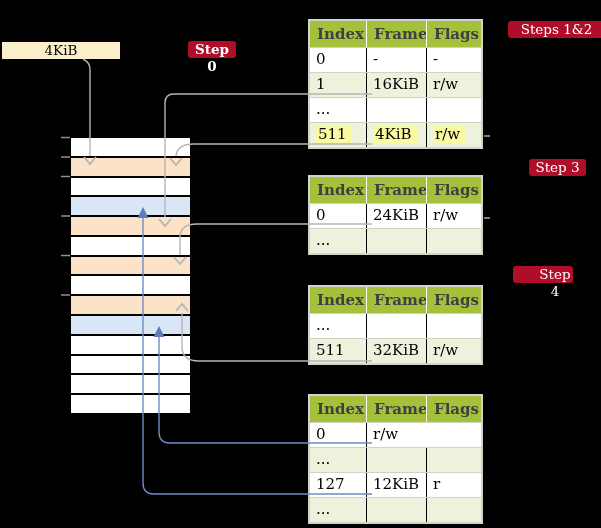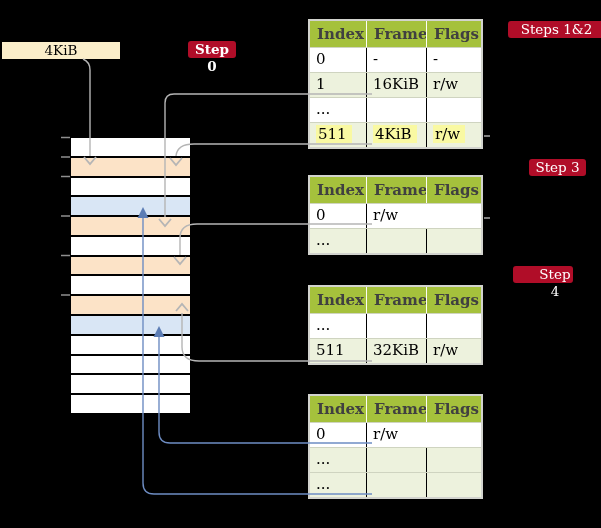--- a/index.html
+++ b/index.html
@@ -96,20 +96,21 @@
   </div>
 
   <div class="ptable t2">
     <div class="thead">
       <div class="th c1">Index</div>
       <div class="th c2">Frame</div>
       <div class="th c3">Flags</div>
     </div>
     <div class="trow">
       <div class="td c1">0</div>
+      <div class="td c2">24KiB</div>
       <div class="td c3">r/w</div>
     </div>
     <div class="trow green">
       <div class="td c1">...</div>
       <div class="td c2"></div>
       <div class="td c3"></div>
     </div>
   </div>
 
   <div class="ptable t3">
@@ -137,20 +138,25 @@
       <div class="th c3">Flags</div>
     </div>
     <div class="trow">
       <div class="td c1">0</div>
       <div class="td c3">r/w</div>
     </div>
     <div class="trow green">
       <div class="td c1">...</div>
       <div class="td c2"></div>
       <div class="td c3"></div>
+    </div>
+    <div class="trow">
+      <div class="td c1">127</div>
+      <div class="td c2">12KiB</div>
+      <div class="td c3">r</div>
     </div>
     <div class="trow green">
       <div class="td c1">...</div>
       <div class="td c2"></div>
       <div class="td c3"></div>
     </div>
   </div>
 
   <svg class="overlay" width="601" height="528" viewBox="0 0 601 528">
 

